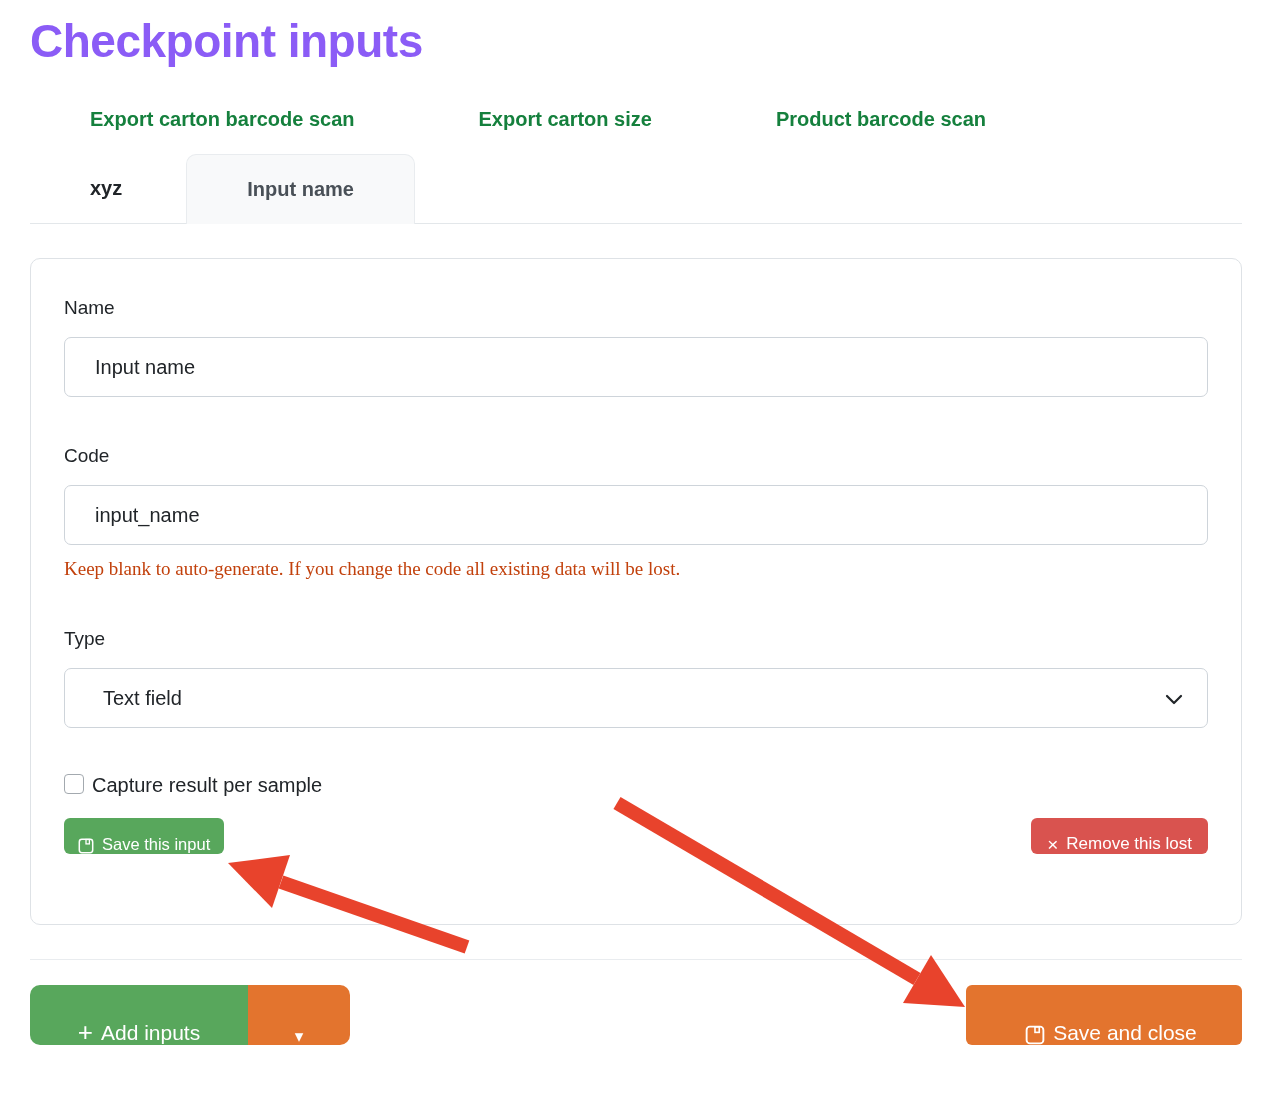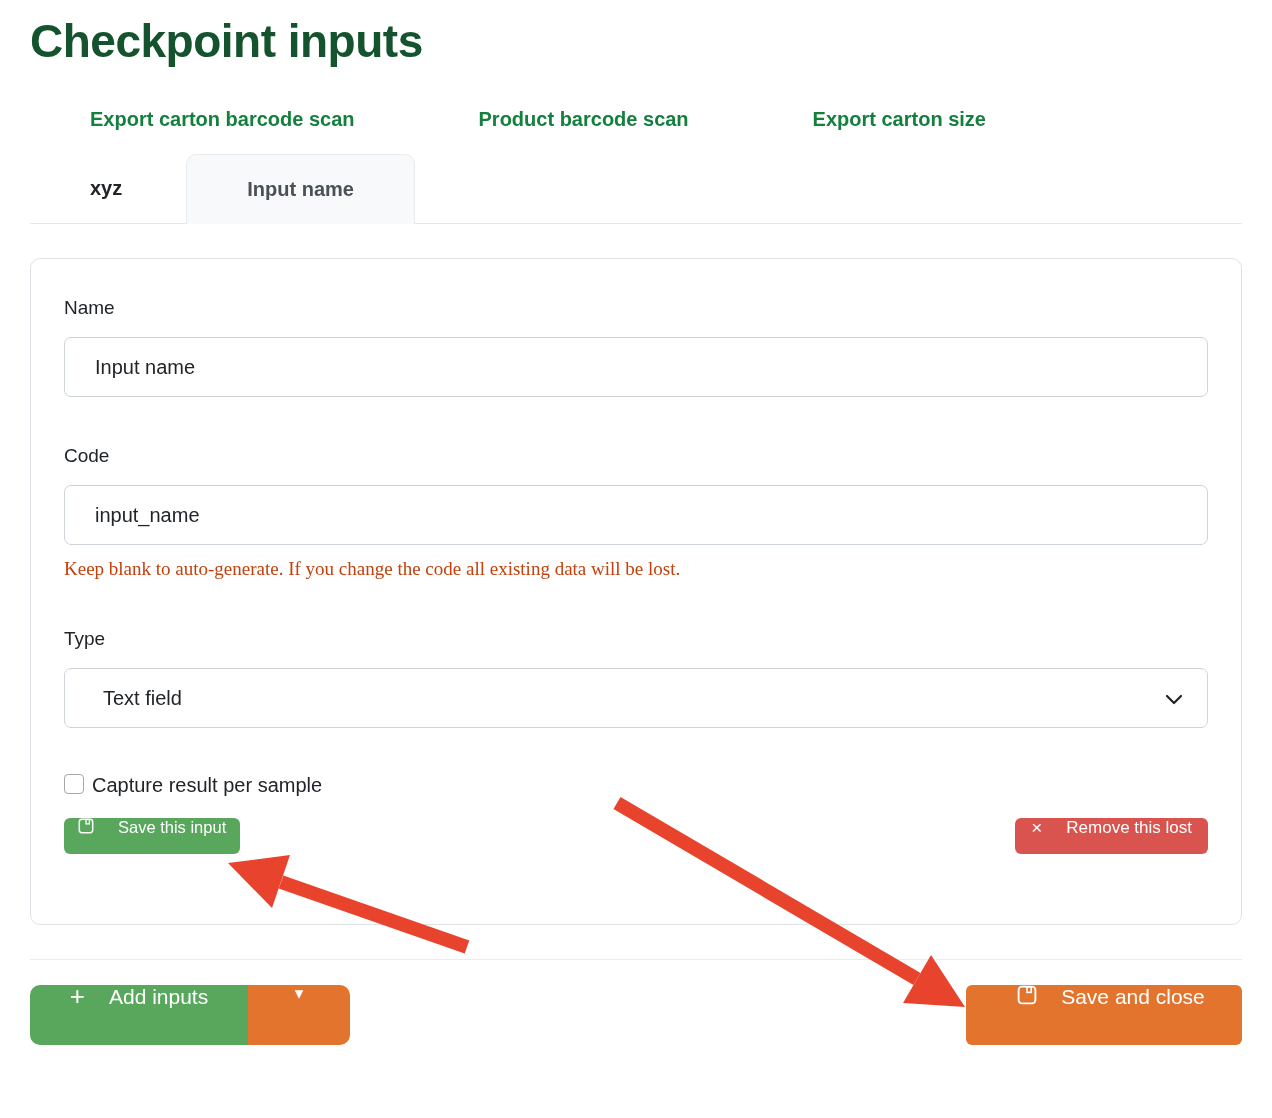--- a/index.html
+++ b/index.html
@@ -11,21 +11,21 @@
     position: relative;
     overflow: hidden;
   }
 
   
   .page-title {
     margin: 14px 30px 0 30px;
     font-size: 46px;
     font-weight: 700;
     letter-spacing: -0.5px;
-    color: #14532d;
+    color: #8b5cf6;
   }
 
   
   .cp-tabs {
     display: flex;
     margin: 28px 30px 0 30px;
     height: 46px;
     align-items: center;
   }
   .cp-tab {
@@ -143,23 +143,23 @@
   }
 
   .card-actions {
     margin-top: 21px;
     display: flex;
     justify-content: space-between;
     align-items: center;
   }
   .btn {
     display: inline-flex;
-    align-items: flex-start;
+    align-items: flex-end;
     justify-content: center;
-    gap: 24px;
+    gap: 8px;
     border: none;
     color: #fff;
     font-family: inherit;
     cursor: pointer;
     white-space: nowrap;
   }
   .btn-save-input {
     background: #58a75c;
     border-radius: 6px;
     height: 36px;
@@ -227,22 +227,22 @@
     z-index: 20;
   }
 </style>
 </head>
 <body>
 
 <h1 class="page-title">Checkpoint inputs</h1>
 
 <nav class="cp-tabs">
   <div class="cp-tab">Export carton barcode scan</div>
+  <div class="cp-tab">Export carton size</div>
   <div class="cp-tab">Product barcode scan</div>
-  <div class="cp-tab">Export carton size</div>
 </nav>
 
 <nav class="input-tabs">
   <div class="input-tab">xyz</div>
   <div class="input-tab active">Input name</div>
 </nav>
 
 <section class="card">
 
   <div class="group">

